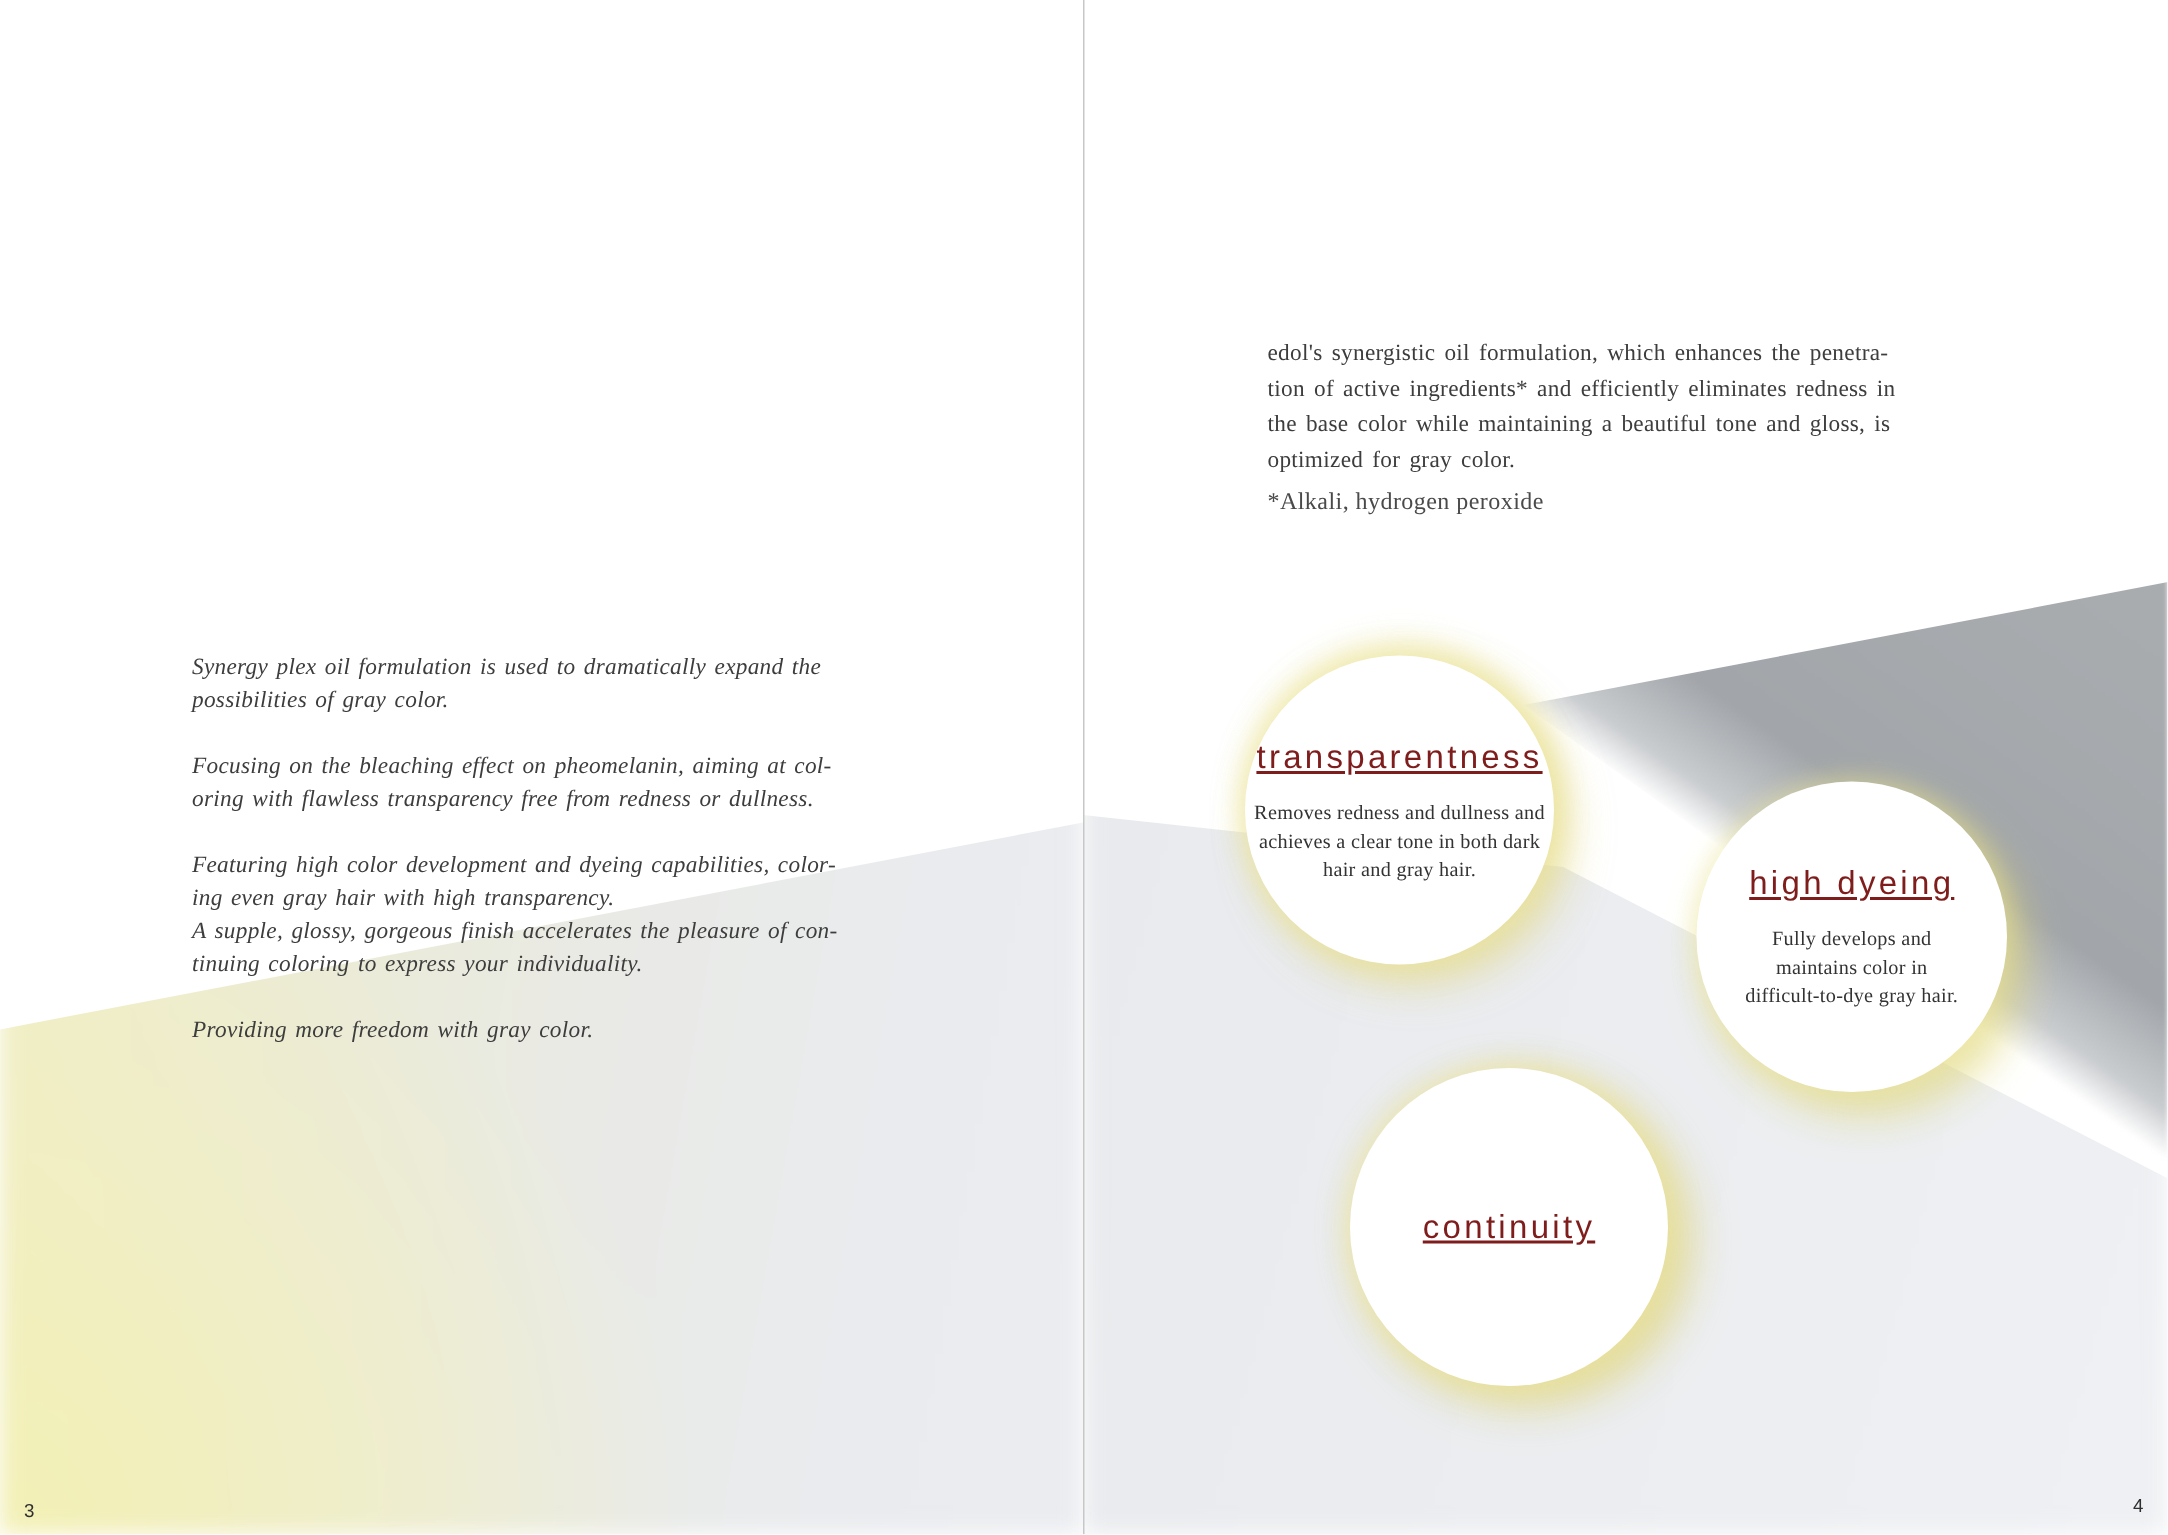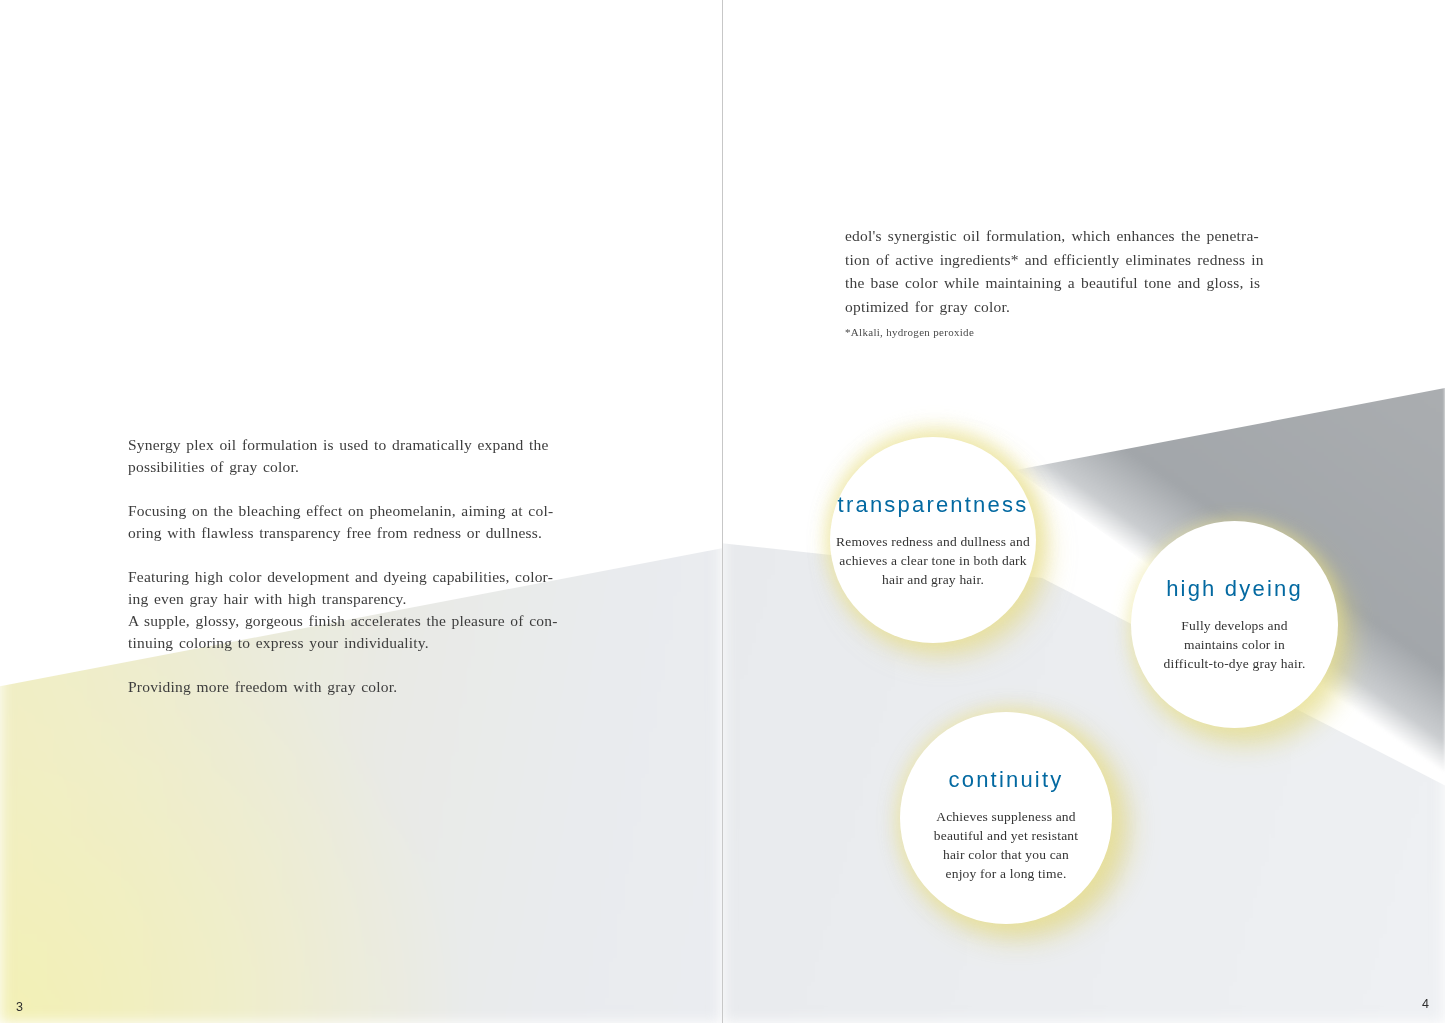--- a/index.html
+++ b/index.html
@@ -50,38 +50,38 @@
 
   
   .headline {
     position: absolute; left: 128px; top: 272px; z-index: 4;
     font-size: 21px; line-height: 40px; letter-spacing: 1.3px; word-spacing: 2px;
     color: #4d4d4d; white-space: pre-line;
   }
   .left-body {
     position: absolute; left: 128px; top: 434px; width: 500px; z-index: 4;
     font-size: 15.5px; line-height: 22px; letter-spacing: 0.2px; word-spacing: 1.5px;
-    color: #3d3d3d; white-space: pre-line;
+    color: #3d3d3d; white-space: pre-line; font-style: italic;
   }
 
   
   .section-heading {
     position: absolute; left: 123px; top: 185px; z-index: 4;
     font-family: "Liberation Sans", sans-serif;
     font-size: 20px; letter-spacing: 2.4px;
     color: #8aa7c6;
   }
   .right-body {
     position: absolute; left: 123px; top: 224px; width: 450px; z-index: 4;
     font-size: 15.5px; line-height: 23.5px; letter-spacing: 0.2px; word-spacing: 2px;
     color: #3d3d3d; white-space: pre-line;
   }
   .footnote {
     position: absolute; left: 123px; top: 326px; z-index: 4;
-    font-size: 11px; letter-spacing: 0.3px; color: #4a4a4a;
+    font-size: 16px; letter-spacing: 0.3px; color: #4a4a4a;
   }
 
   
   .feature-circle {
     position: absolute; z-index: 3;
     background: #ffffff; border-radius: 50%;
     display: flex; flex-direction: column;
     align-items: center; justify-content: center;
     text-align: center;
   }
@@ -99,22 +99,23 @@
   }
   .circle-3 {
     left: 178px; top: 712px; width: 212px; height: 212px;
     padding-top: 14px;
     box-shadow: 0 0 16px 5px rgba(238,230,153,0.50),
                 12px 10px 28px 4px rgba(222,210,112,0.65);
   }
   .feature-title {
     font-family: "Liberation Sans", sans-serif;
     font-size: 22px; letter-spacing: 2.2px;
-    color: #0369a1;
+    color: #7f1d1d;
     margin-bottom: 14px;
+    text-decoration: underline;
   }
   .feature-desc {
     font-size: 13.5px; line-height: 19px; letter-spacing: 0.2px;
     color: #333333; white-space: pre-line;
   }
 
   
   .page-num {
     position: absolute; bottom: 9px; z-index: 4;
     font-family: "Liberation Sans", sans-serif;
@@ -169,24 +170,20 @@
 
     <div class="feature-circle circle-2">
       <div class="feature-title">high dyeing</div>
       <div class="feature-desc">Fully develops and
 maintains color in
 difficult-to-dye gray hair.</div>
     </div>
 
     <div class="feature-circle circle-3">
       <div class="feature-title">continuity</div>
-      <div class="feature-desc">Achieves suppleness and
-beautiful and yet resistant
-hair color that you can
-enjoy for a long time.</div>
     </div>
 
     <div class="page-num page-num-right">4</div>
   </div>
 
   <div class="divider"></div>
 
 </div>
 
 </body></html>

